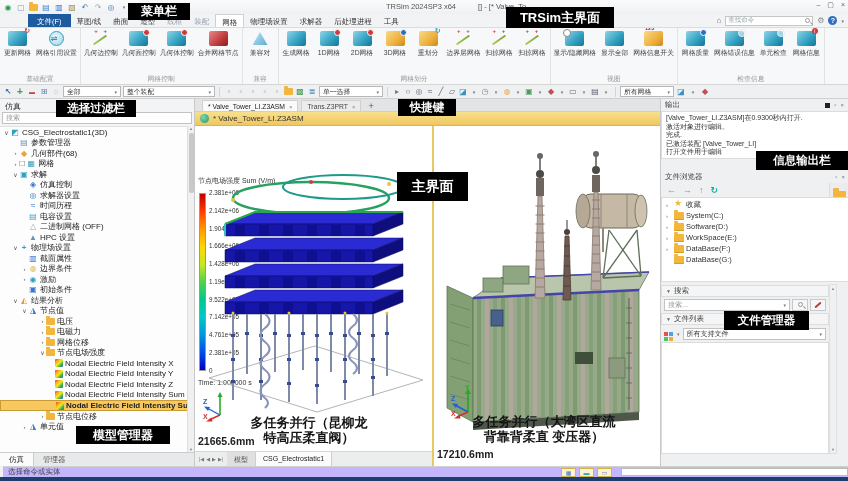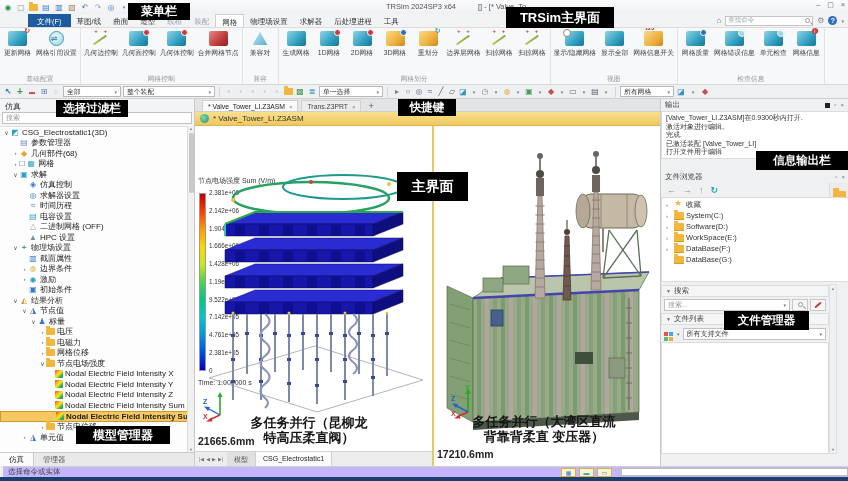--- a/index.html
+++ b/index.html
@@ -240,21 +240,21 @@
   .sbico{width:15px;height:9px;border:1px solid #d4b44a;background:#fbf3d2;display:flex;align-items:center;justify-content:center;font-size:6px;}
   .sbico i{font-style:normal;}
   .sb-combo{position:absolute;left:618px;right:3px;top:1px;height:8px;background:#fff;border:1px solid #bbb;}
   #bottomstrip{position:absolute;left:0;top:477px;width:848px;height:4px;background:#1d3f6e;}
 
   
   .ann{position:absolute;background:#000;color:#fff;font-weight:bold;display:flex;align-items:center;justify-content:center;
     z-index:60;white-space:nowrap;}
   #ann-menu{left:128px;top:3px;width:62px;height:17px;font-size:12px;}
   #ann-mainui{left:506px;top:7px;width:108px;height:21px;font-size:13px;}
-  #ann-filter{left:56px;top:100px;width:72px;height:17px;font-size:11.5px;}
+  #ann-filter{left:56px;top:100px;width:80px;height:17px;font-size:11.5px;}
   #ann-shortcut{left:398px;top:99px;width:58px;height:17px;font-size:11.5px;}
   #ann-mainview{left:397px;top:172px;width:71px;height:29px;font-size:14px;}
   #ann-info{left:756px;top:151px;width:92px;height:19px;font-size:11.5px;}
   #ann-model{left:76px;top:426px;width:94px;height:18px;font-size:12px;}
   #ann-filemgr{left:724px;top:311px;width:85px;height:19px;font-size:11.5px;}
 </style>
 </head>
 <body>
 
 <div id="app">
@@ -613,26 +613,20 @@
           <span class="arrow">∨</span>
 
           <span class="ticon" data-icon="results"></span>
           <span class="tlbl">结果分析</span>
         </div>
         <div class="trow" style="--lvl: 2;">
           <span class="arrow">∨</span>
 
           <span class="ticon" data-icon="node-values"></span>
           <span class="tlbl">节点值</span>
-        </div>
-        <div class="trow" style="--lvl: 3;">
-          <span class="arrow">∨</span>
-
-          <span class="ticon" data-icon="scalar"></span>
-          <span class="tlbl">标量</span>
         </div>
         <div class="trow" style="--lvl: 4;">
           <span class="arrow">›</span>
 
           <span class="ticon" data-icon="folder"></span>
           <span class="tlbl">电压</span>
         </div>
         <div class="trow" style="--lvl: 4;">
           <span class="arrow">›</span>
 

